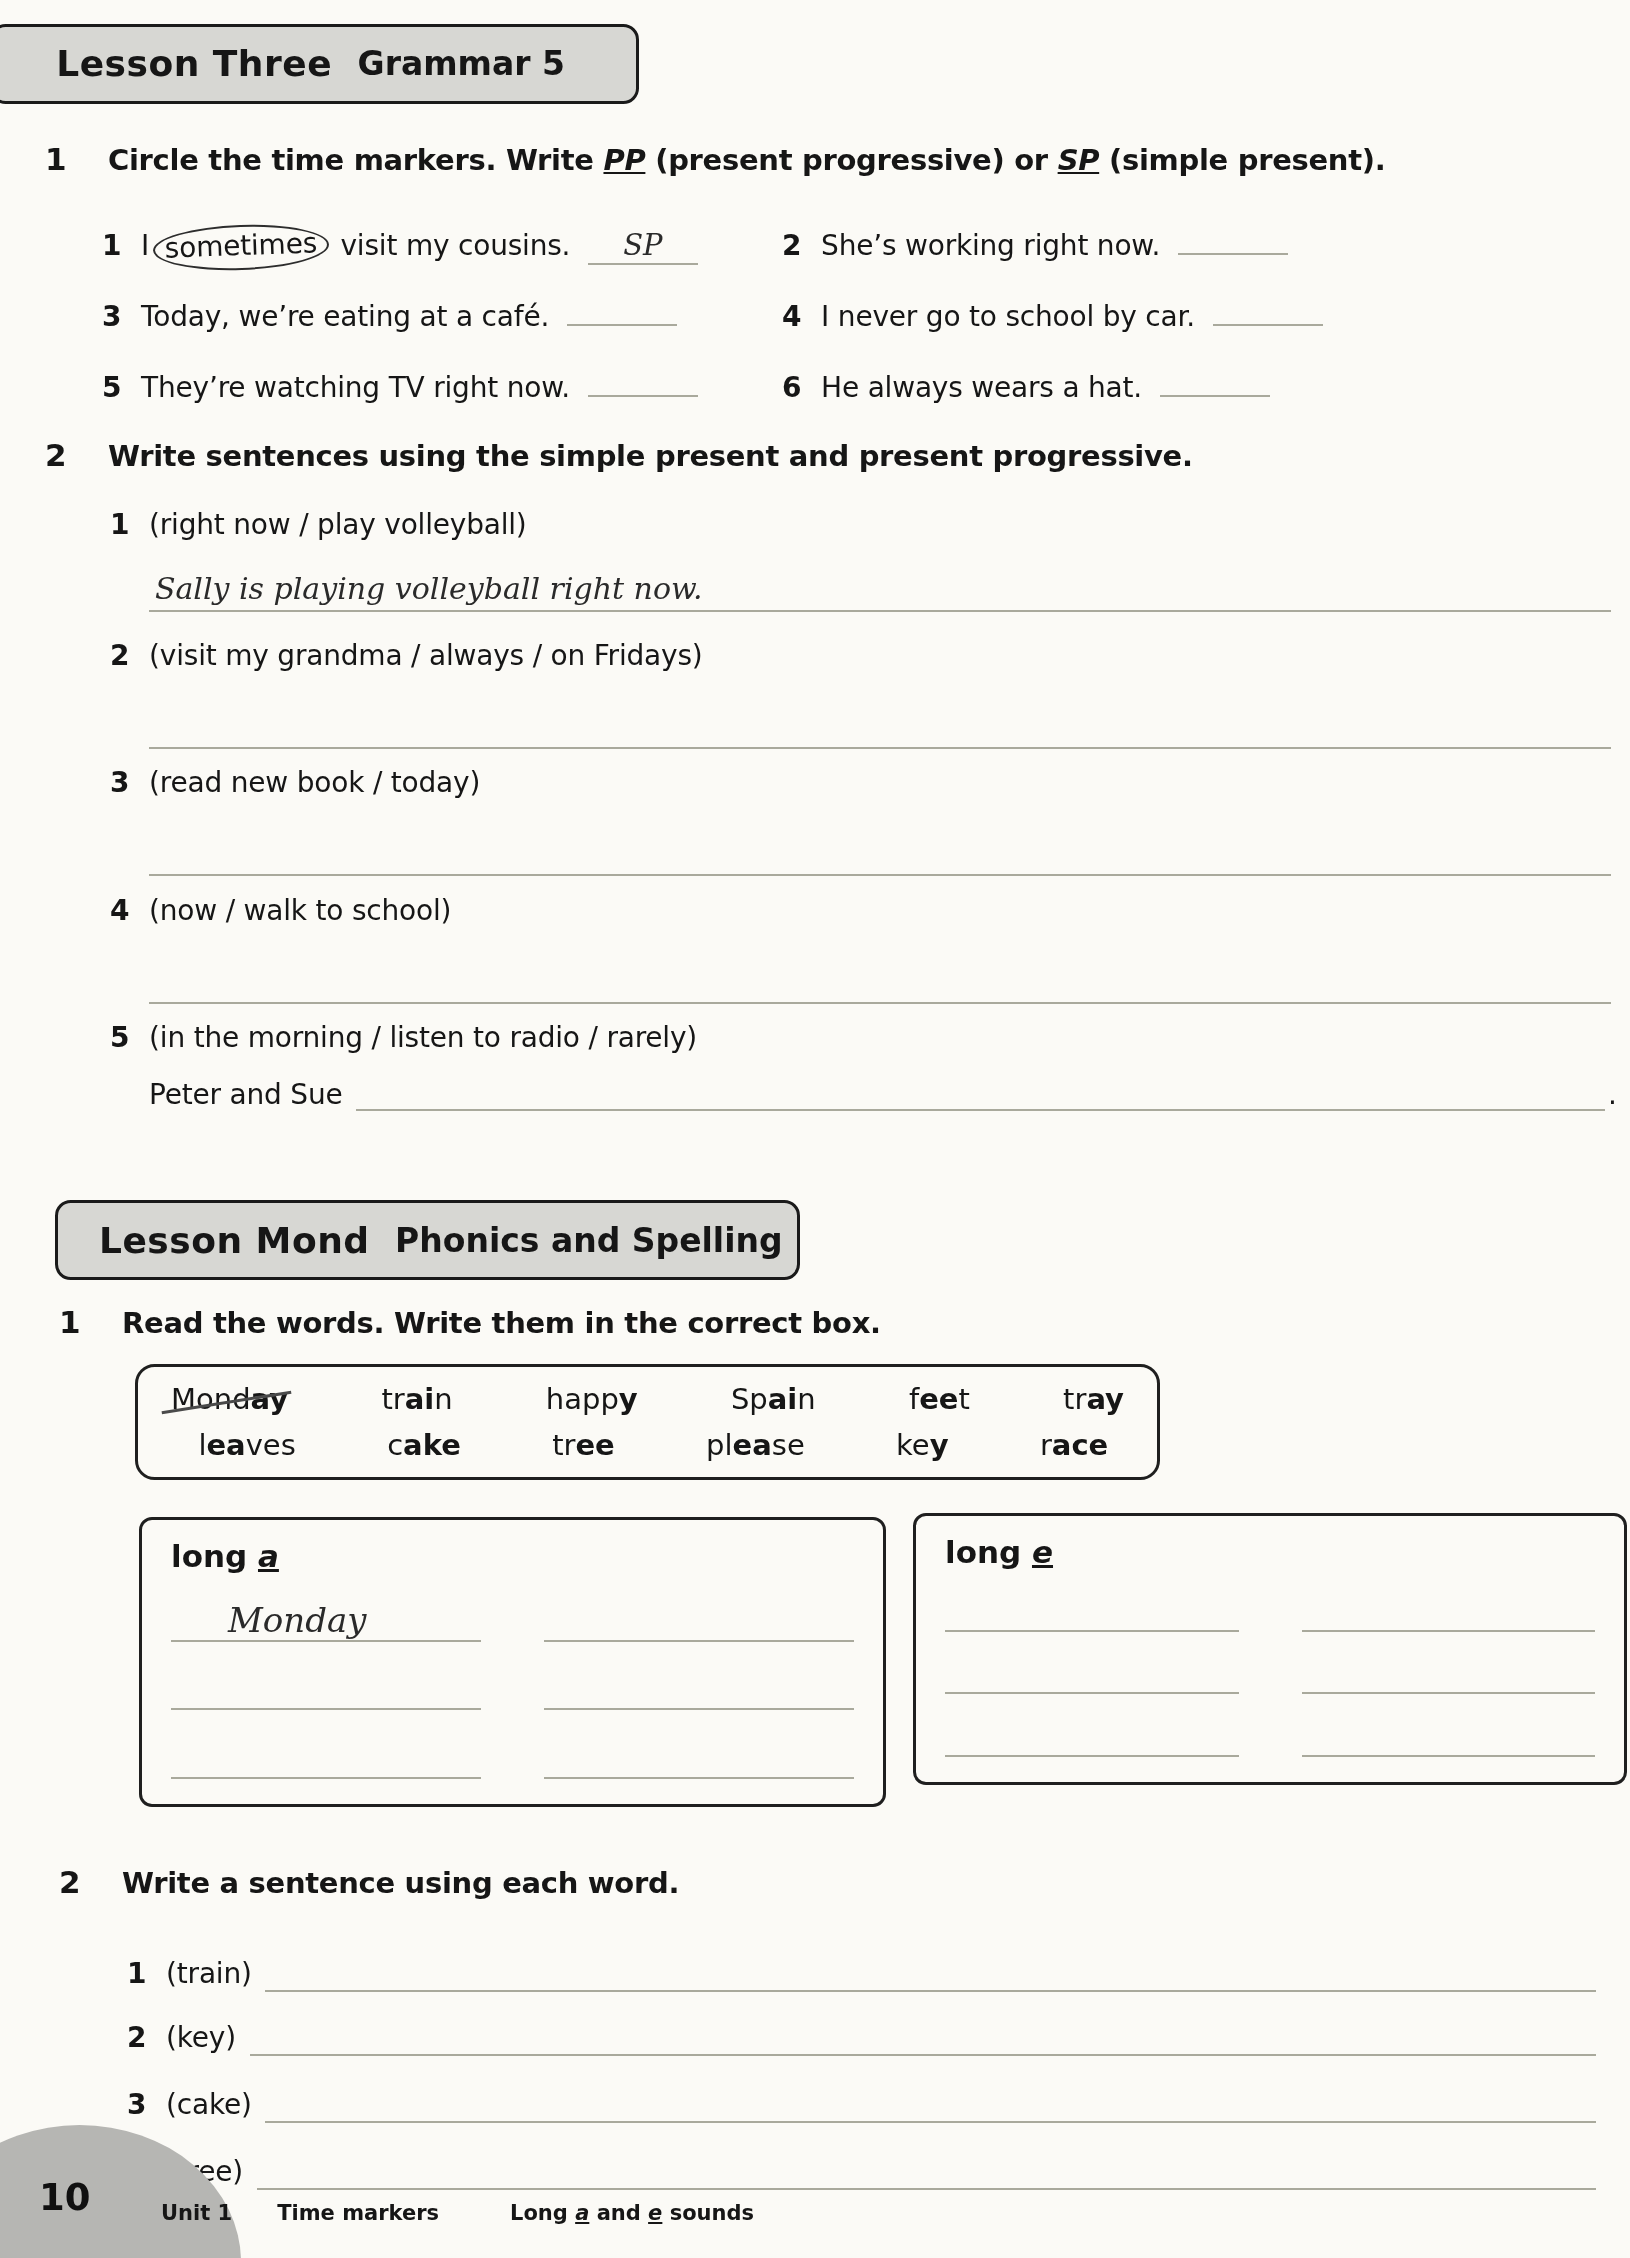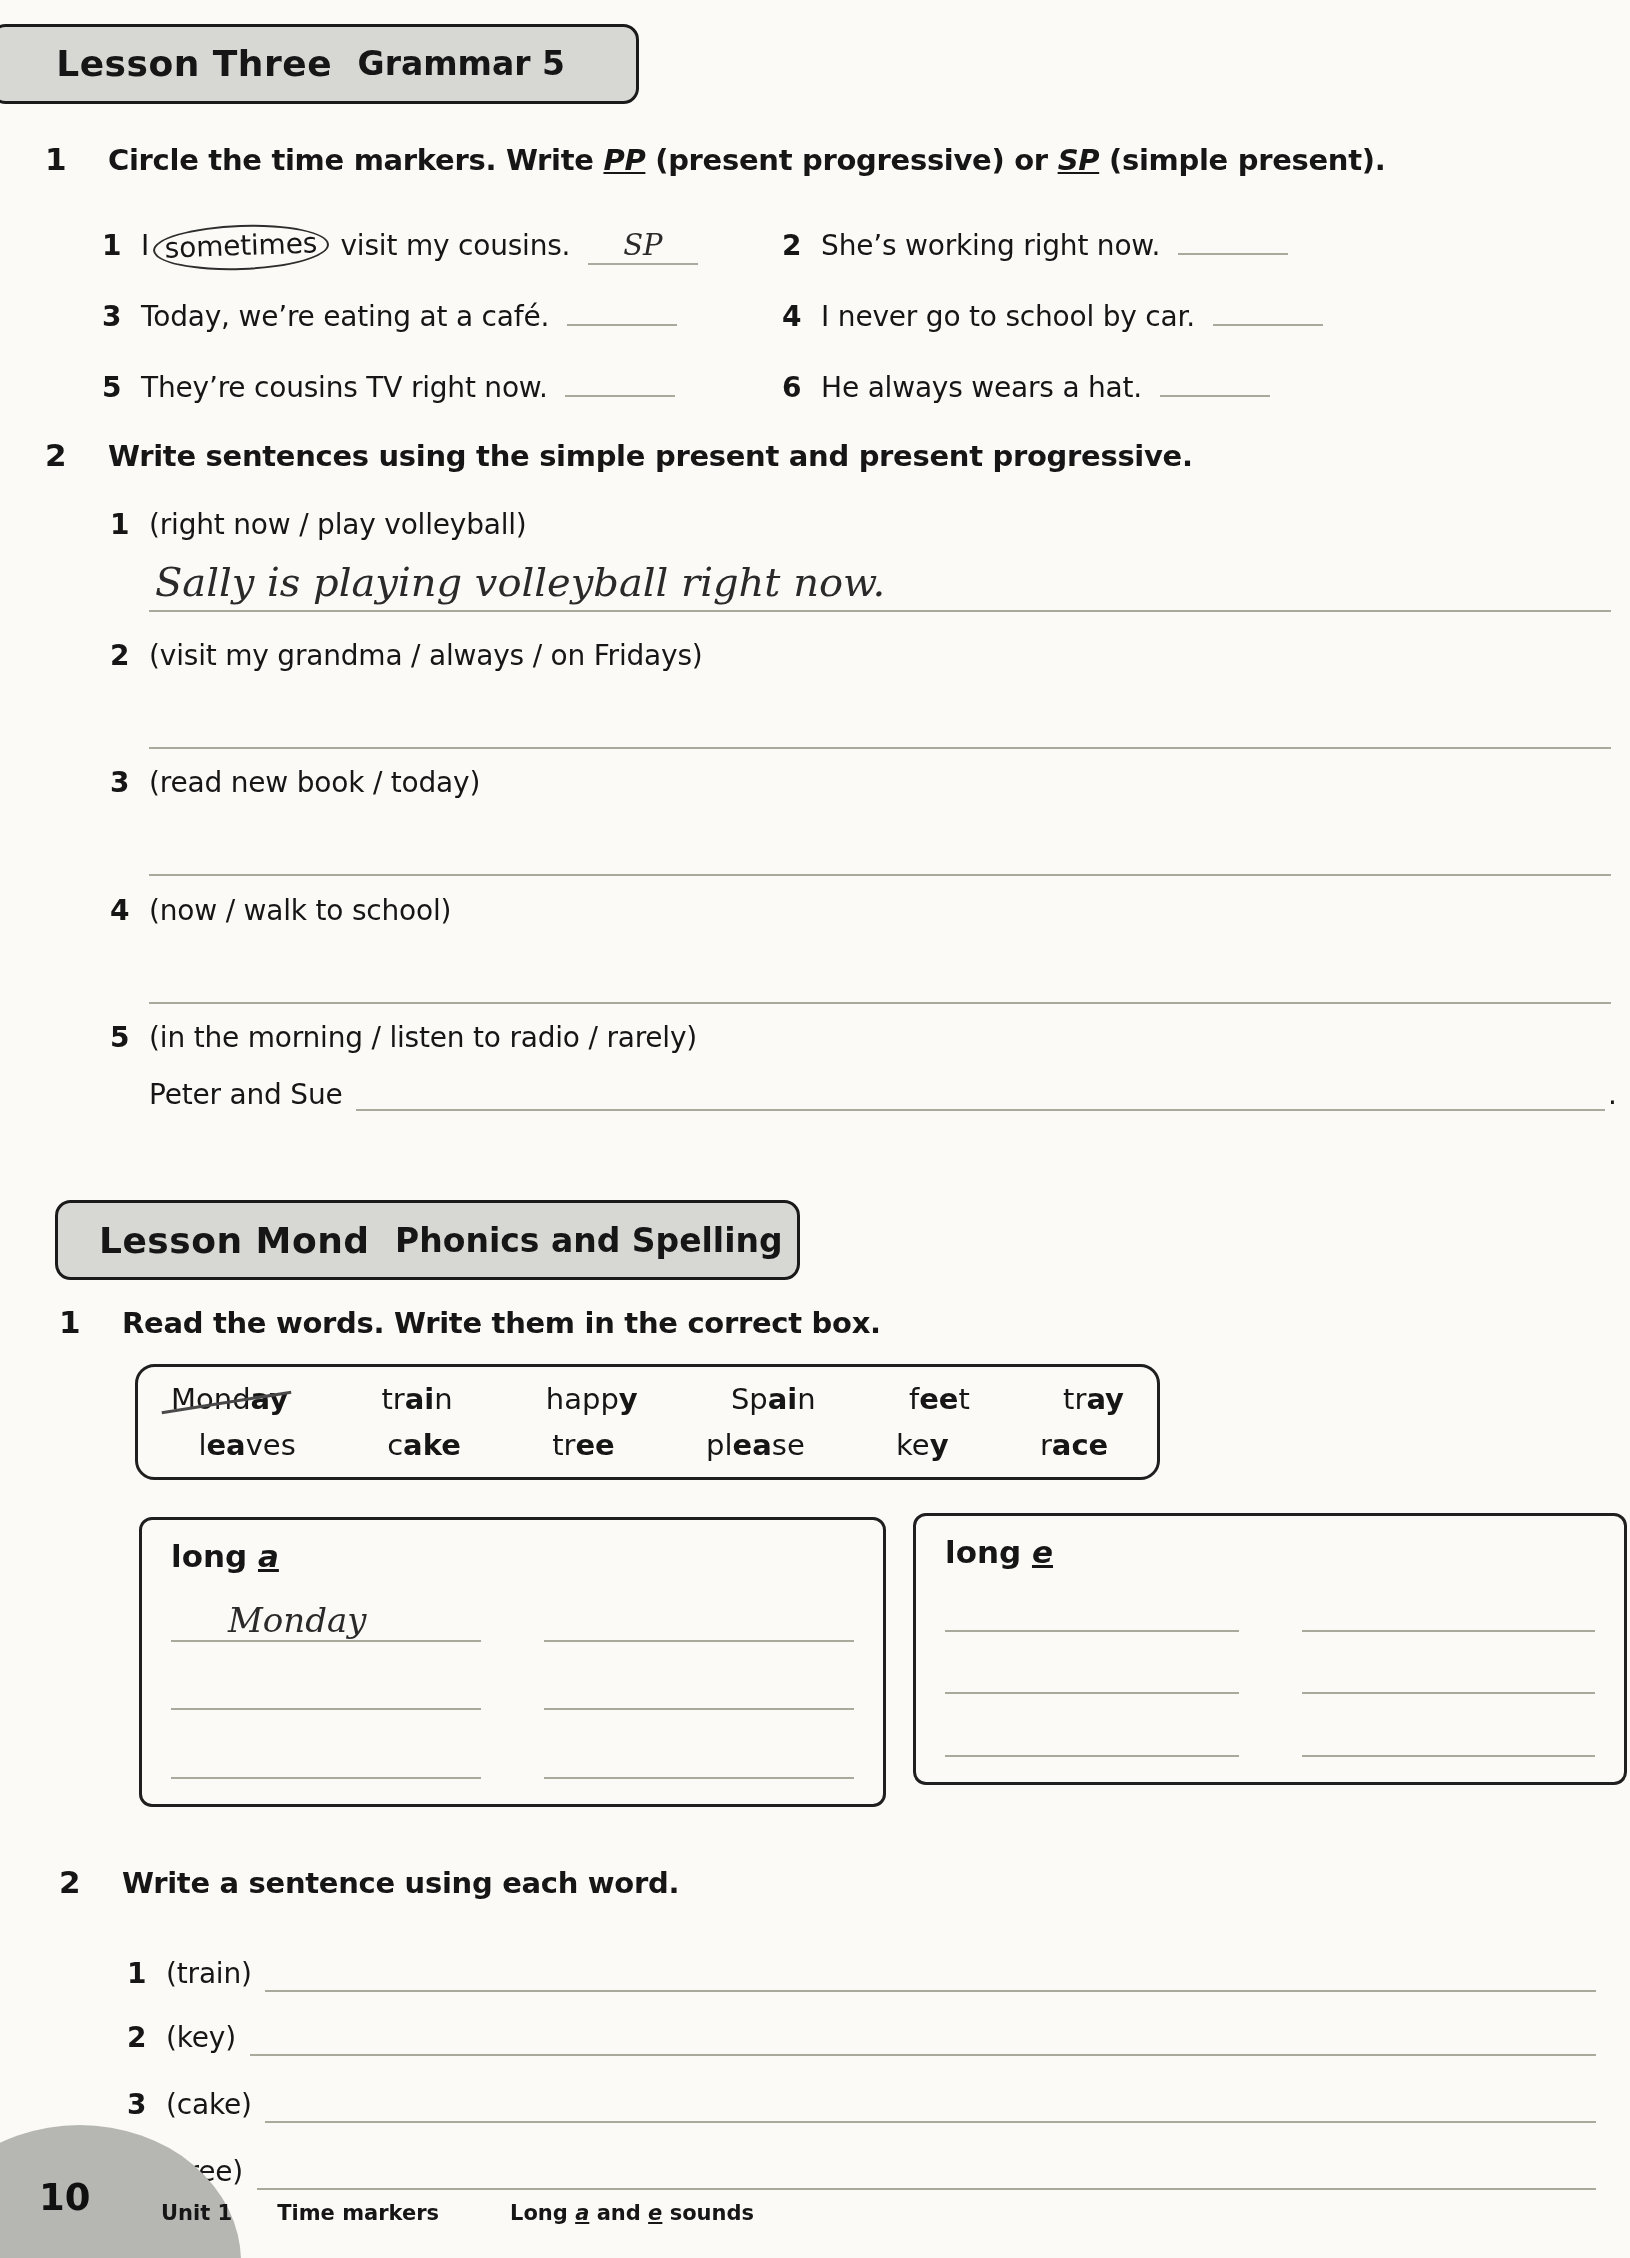--- a/index.html
+++ b/index.html
@@ -30,21 +30,21 @@
   .inum{font-weight:800;font-size:28px;margin-right:19.6px;flex:none;}
   .stext{font-size:28px;letter-spacing:-0.2px;white-space:nowrap;}
   .bl{border-bottom:2px solid #a9a99c;}
   .ex1bl{width:110px;height:37px;margin-left:17.6px;flex:none;display:flex;justify-content:center;align-items:flex-end;}
   .circle{display:inline-block;border:2.9px solid #2d2d2d;border-radius:50%;
           padding:2px 9.8px 5.9px;margin:0 2.9px 0 3.9px;transform:rotate(-2deg);}
 
   
   .hw{font-family:"DejaVu Serif",serif;font-style:italic;color:#2a2a2a;}
   .hw-sp{font-size:29px;line-height:1.2;}
-  .hw-big{font-size:40px;line-height:1.4;padding-left:5.9px;}
+  .hw-big{font-size:30px;line-height:1.4;padding-left:5.9px;}
   .hw-mon{font-size:34px;line-height:1.1;padding-left:57px;}
 
   
   .l3p{position:absolute;left:110px;display:flex;align-items:baseline;}
   .ptext{font-size:28px;letter-spacing:-0.2px;}
   .ansline{position:absolute;left:149px;width:1462px;height:51px;border-bottom:2px solid #a9a99c;
            display:flex;align-items:flex-end;box-sizing:border-box;}
   .prefixrow{position:absolute;left:149px;top:1072px;width:1468px;display:flex;align-items:flex-end;}
   .flexbl{flex:1;margin-left:13.7px;height:37px;}
   .endp{font-size:28px;margin-left:2.9px;}
@@ -120,21 +120,21 @@
       </div>
       <div class="ex1cell cr">
         <span class="inum">4</span>
         <span class="stext">I never go to school by car.</span>
         <span class="bl ex1bl"></span>
       </div>
     </div>
     <div class="ex1row">
       <div class="ex1cell cl">
         <span class="inum">5</span>
-        <span class="stext">They’re cousins TV right now.</span>
+        <span class="stext">They’re watching TV right now.</span>
         <span class="bl ex1bl"></span>
       </div>
       <div class="ex1cell cr">
         <span class="inum">6</span>
         <span class="stext">He always wears a hat.</span>
         <span class="bl ex1bl"></span>
       </div>
     </div>
   </div>
 

